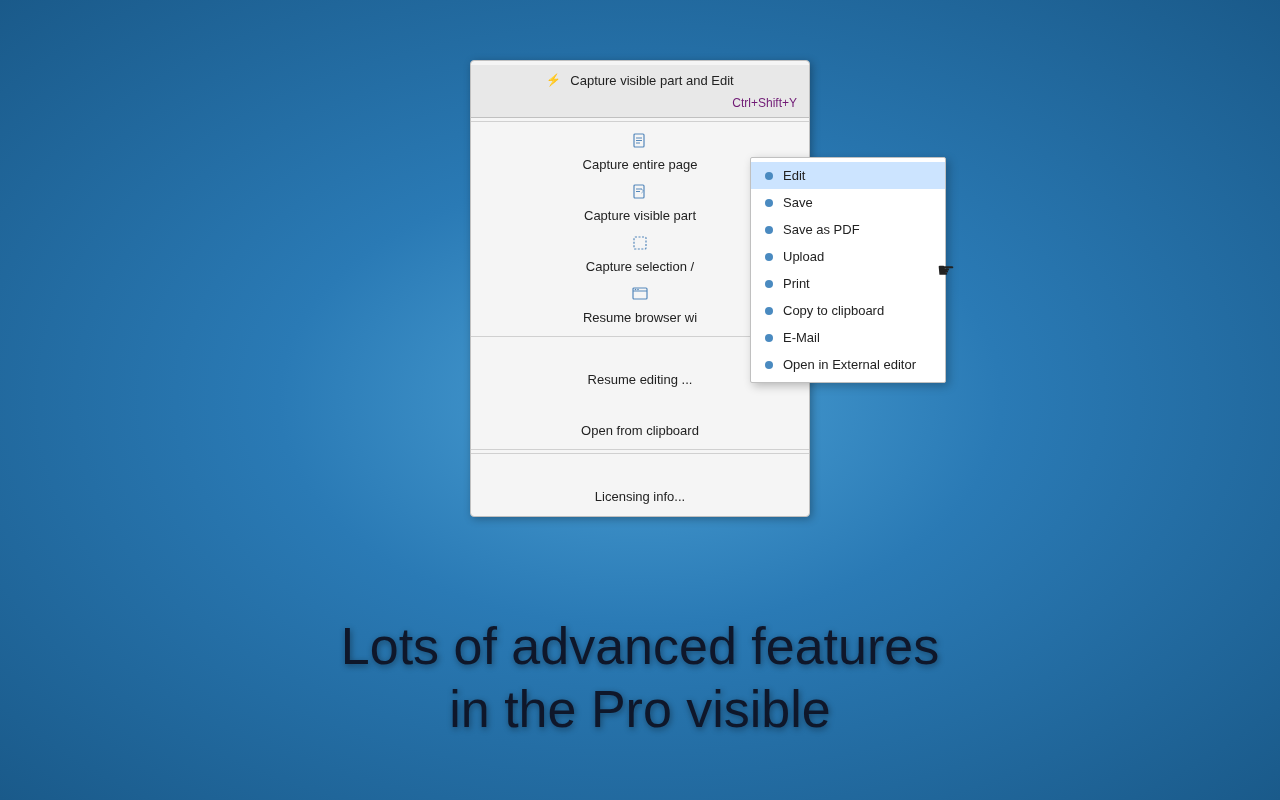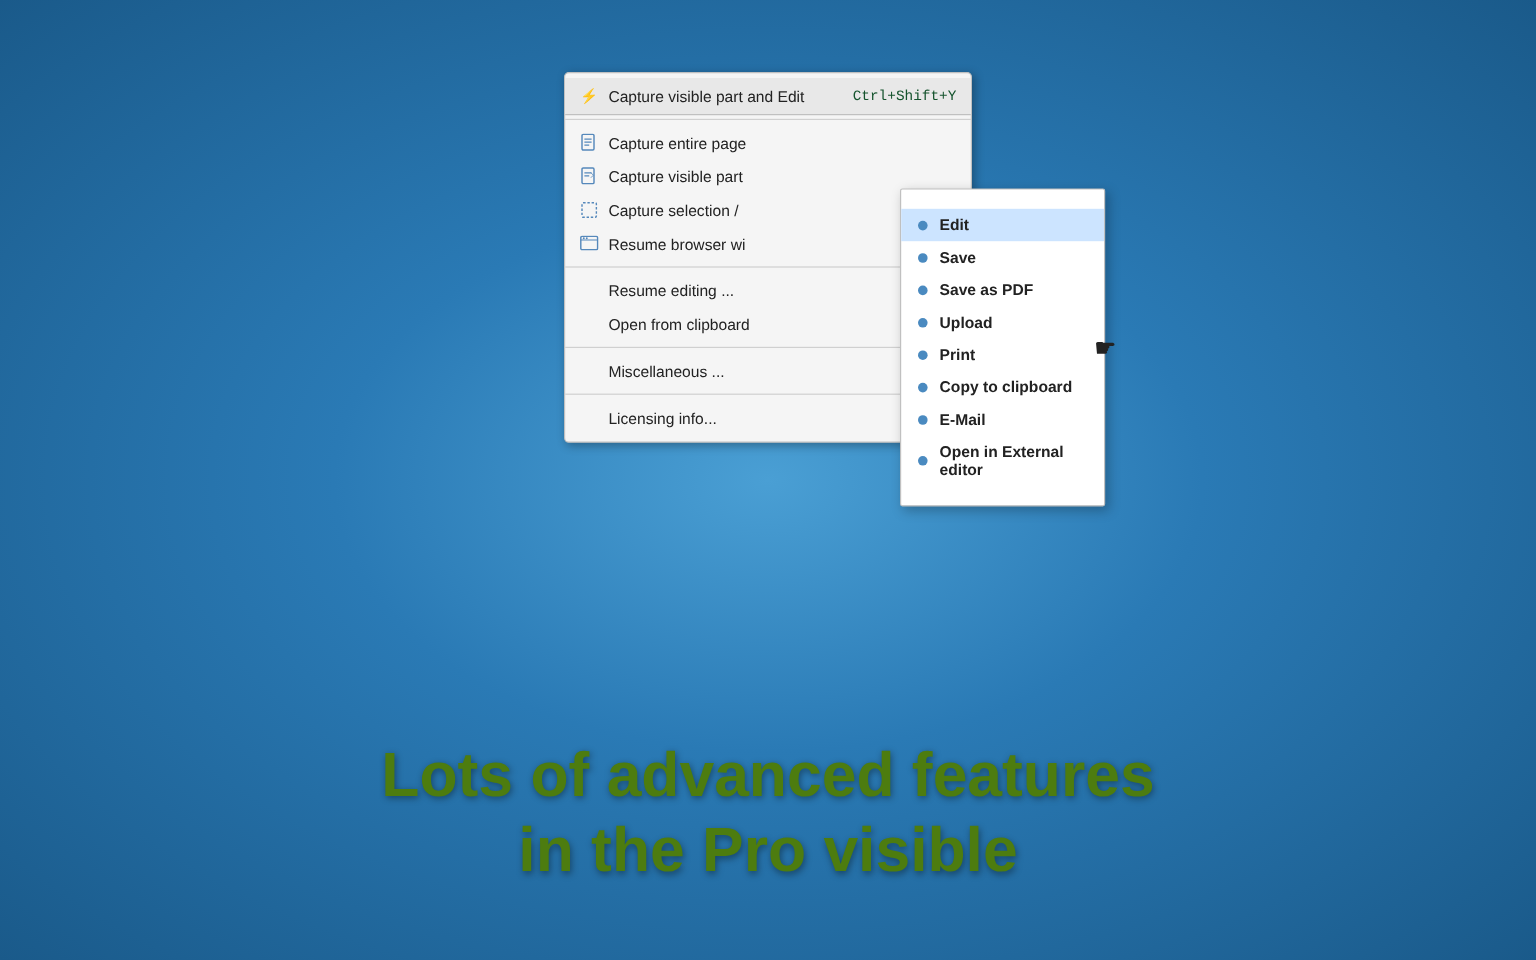--- a/index.html
+++ b/index.html
@@ -40,43 +40,43 @@
 
     .menu-item {
       display: flex;
       align-items: center;
       padding: 6px 12px;
       font-size: 13px;
       color: #222;
       cursor: pointer;
       gap: 8px;
       white-space: nowrap;
+      flex-direction: column;
     }
 
     .menu-item.top-item {
       background: #e8e8e8;
       border-bottom: 1px solid #c0c0c0;
       padding: 7px 12px;
       font-size: 13px;
       display: flex;
       align-items: center;
       justify-content: space-between;
     }
 
     .menu-item.top-item .left-part {
       display: flex;
       align-items: center;
       gap: 8px;
     }
 
     .shortcut {
-      color: #14532d;
+      color: #701a75;
       font-size: 12px;
       margin-left: auto;
-      font-family: Liberation Mono, monospace;
     }
 
     .divider {
       height: 1px;
       background: #d0d0d0;
       margin: 3px 0;
     }
 
     .icon-placeholder {
       width: 16px;
@@ -94,27 +94,26 @@
       font-size: 12px;
       color: #f0a020;
     }
 
     
     .submenu {
       background: #fff;
       border: 1px solid #c0c0c0;
       border-radius: 2px;
       box-shadow: 3px 3px 10px rgba(0,0,0,0.25);
-      width: 171px;
-      padding: 16px 0;
+      width: 196px;
+      padding: 4px 0;
       position: absolute;
       top: 97px;
       left: 280px;
       z-index: 10;
-      font-weight: bold;
     }
 
     .submenu-item {
       display: flex;
       align-items: center;
       padding: 6px 14px;
       font-size: 13px;
       color: #222;
       cursor: pointer;
       gap: 10px;
@@ -141,23 +140,23 @@
       pointer-events: none;
     }
 
     
     .tagline {
       position: absolute;
       bottom: 60px;
       left: 0;
       right: 0;
       text-align: center;
-      color: #4d7c0f;
+      color: #0f172a;
       font-size: 52px;
-      font-weight: 700;
+      font-weight: 400;
       line-height: 1.2;
       text-shadow: 1px 2px 6px rgba(0,0,0,0.4);
       padding: 0 40px;
     }
 
     .menu-section {
       padding: 2px 0;
     }
   </style>
 </head>
@@ -229,26 +228,20 @@
         <span>Resume editing ...</span>
       </div>
       <div class="menu-item">
         <span class="icon-placeholder"></span>
         <span>Open from clipboard</span>
       </div>
     </div>
 
     <div class="divider"></div>
 
-    <div class="menu-section">
-      <div class="menu-item">
-        <span class="icon-placeholder"></span>
-        <span>Miscellaneous ...</span>
-      </div>
-    </div>
 
     <div class="divider"></div>
 
     <div class="menu-section">
       <div class="menu-item">
         <span class="icon-placeholder"></span>
         <span>Licensing info...</span>
       </div>
     </div>
   </div>

